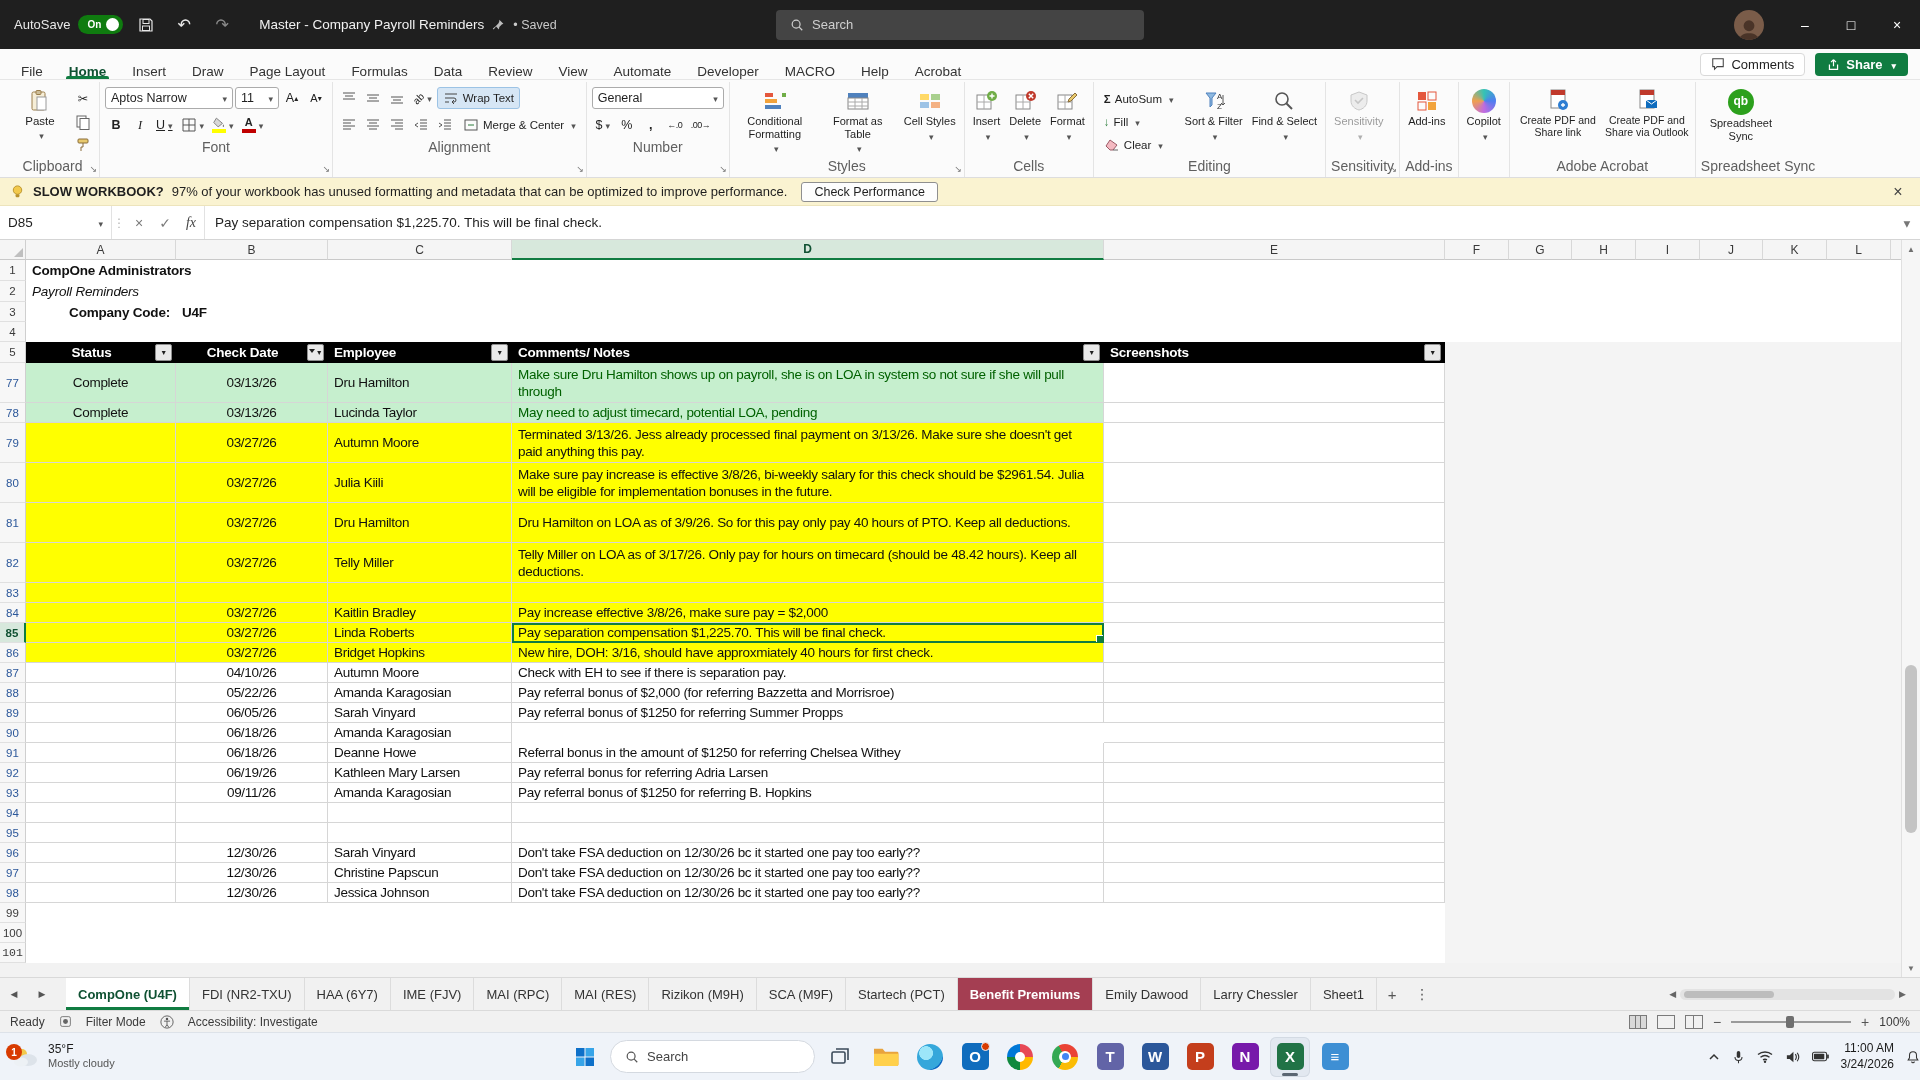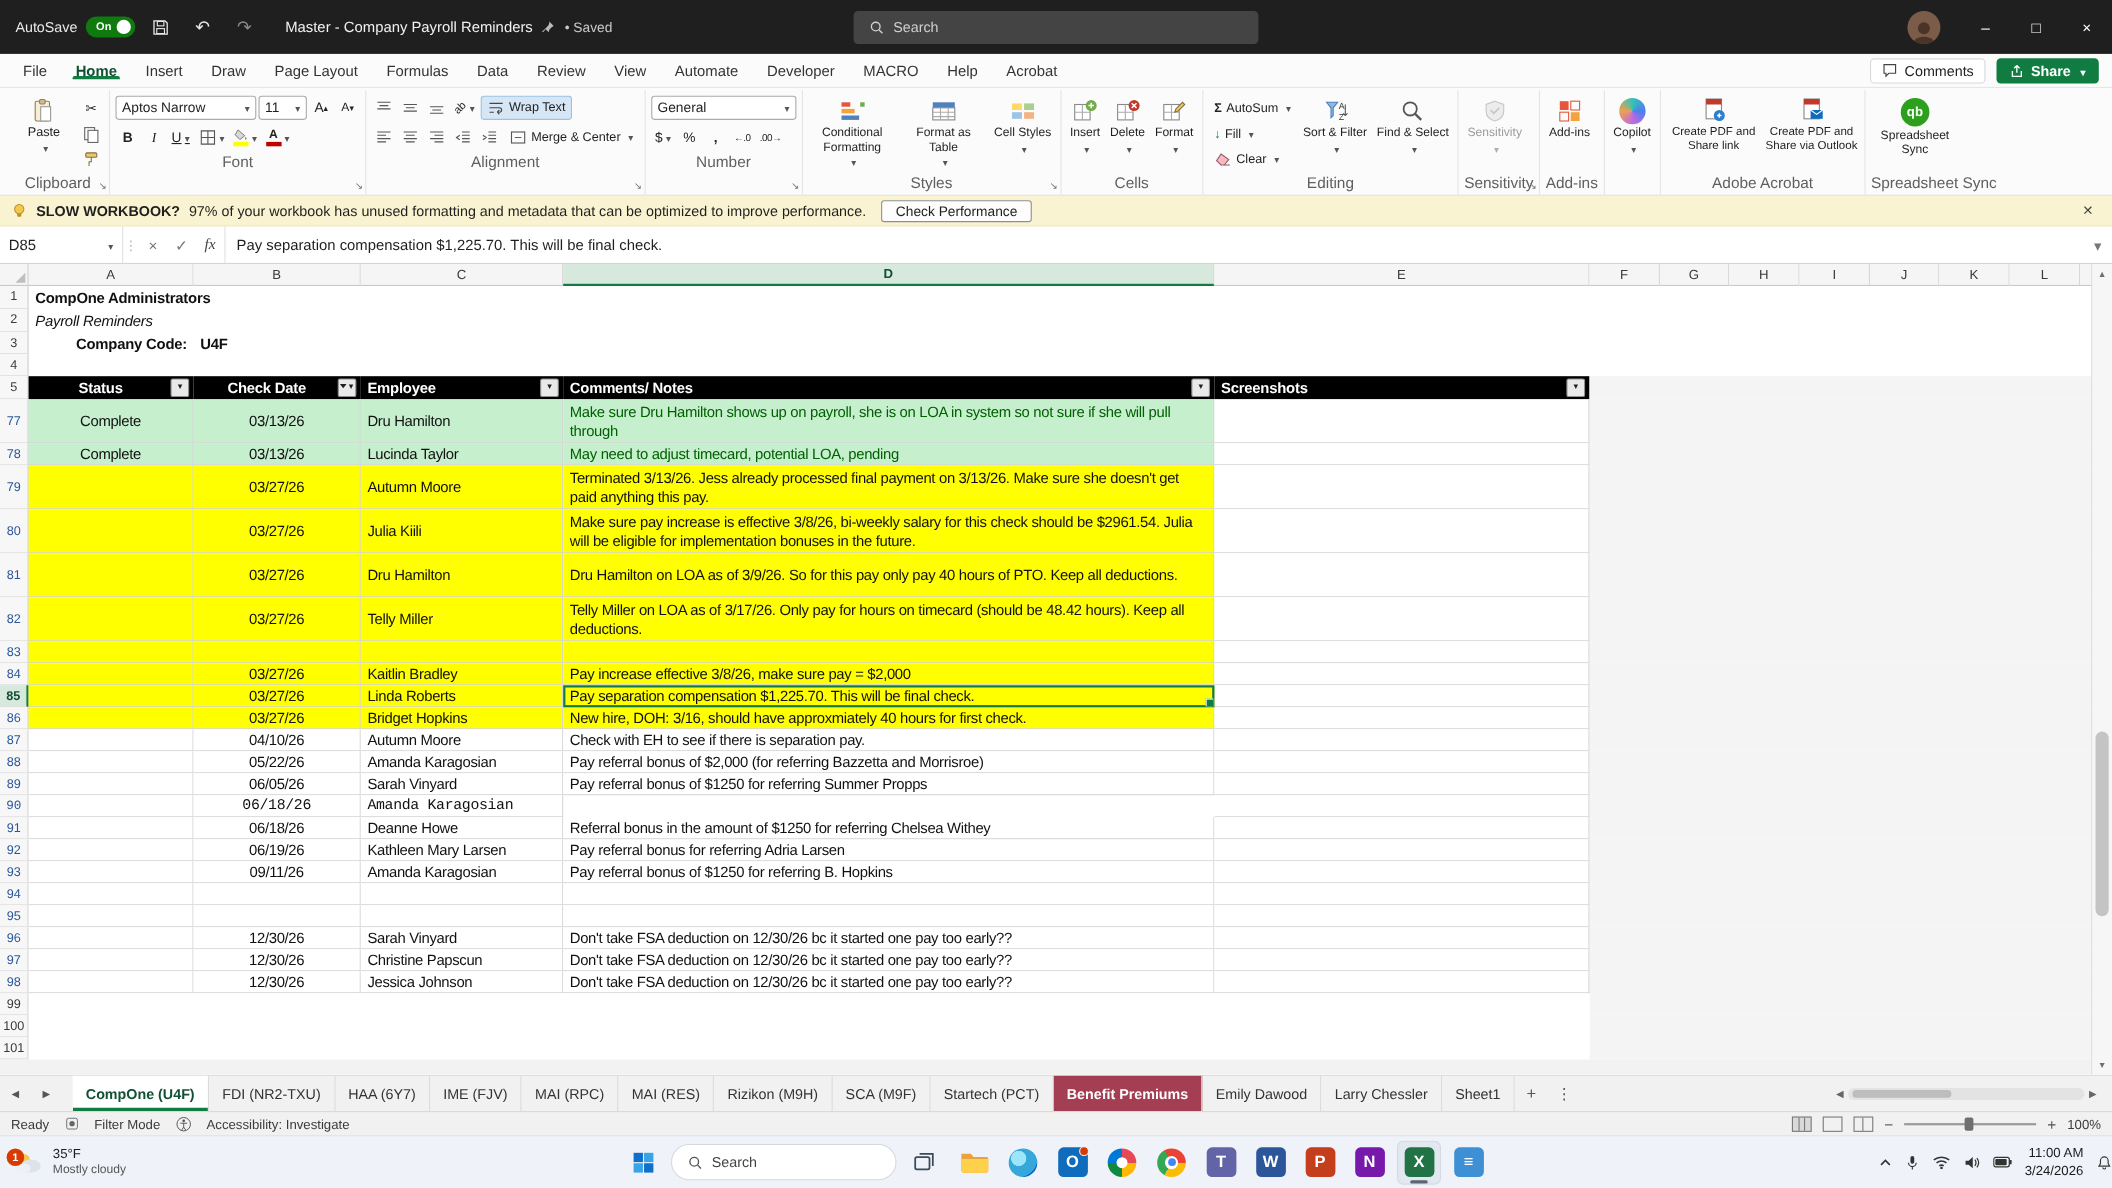--- a/index.html
+++ b/index.html
@@ -19,21 +19,21 @@
   .tbtn.dim { color:#8a8a8a; }
   .tb-title { display:flex; align-items:center; gap:8px; margin-left:22px; font-size:13.5px; color:#f1f1f1; }
   .saved { color:#c9c9c9; font-size:12.5px; }
   .tb-search { position:absolute; left:50%; transform:translateX(-50%); width:368px; height:30px; background:#444444; border-radius:4px; display:flex; align-items:center; gap:8px; padding-left:14px; color:#cfcfcf; font-size:13px; }
   .tb-right { margin-left:auto; display:flex; align-items:center; height:100%; }
   .avatar { width:30px; height:30px; border-radius:50%; overflow:hidden; margin-right:18px; background:#7a5c49; display:flex; align-items:flex-end; justify-content:center; }
   .wbtnctl { width:46px; height:100%; display:flex; align-items:center; justify-content:center; font-size:14px; color:#fff; }
 
   
   .mtabs { height:31px; background:#fbfbfb; display:flex; align-items:stretch; border-bottom:1px solid #E6E6E6; flex:none; }
-  .rtabs { display:flex; align-items:center; padding-left:8px; }
+  .rtabs { display:flex; align-items:flex-end; padding-left:8px; }
   .rtab { padding:0 13px; display:flex; align-items:center; font-size:13.5px; color:#333; position:relative; cursor:default; }
   .rtab.on { font-weight:700; color:#0F5132; }
   .rtab.on::after { content:""; position:absolute; left:10px; right:10px; bottom:0; height:3px; background:#107C41; border-radius:2px 2px 0 0; }
   .mtabs-right { margin-left:auto; display:flex; align-items:center; gap:10px; padding-right:12px; }
   .cbtn { display:flex; align-items:center; gap:6px; font-size:13px; color:#222; border:1px solid #d9d9d9; background:#fff; border-radius:4px; padding:3px 10px; }
   .shbtn { display:flex; align-items:center; gap:6px; font-size:13px; color:#fff; background:#107C41; border-radius:4px; padding:4px 12px; font-weight:600; }
 
   
   .ribbon { height:98px; background:#fbfbfb; border-bottom:1px solid #DDD; display:flex; padding:2px 2px 0 6px; flex:none; overflow:hidden; }
   .rgroup { display:flex; flex-direction:column; border-right:1px solid #E4E4E4; padding:3px 5px 0; position:relative; flex:none; }
@@ -828,21 +828,21 @@
         <div class="rn fblue">89</div>
         <div class="dcell cc" style="width: 150px;"></div>
         <div class="dcell cc" style="width: 152px;">06/05/26</div>
         <div class="dcell " style="width: 184px;">Sarah Vinyard</div>
         <div class="dcell " style="width: 592px;">
           <span>Pay referral bonus of $1250 for referring Summer Propps</span>
         </div>
         <div class="dcell " style="width: 341px;"></div>
         <div class="rowfill"></div>
       </div>
-      <div class="grow drow" style="height: 20px; font-family: Liberation Mono, monospace;">
+      <div class="grow drow" style="height: 20px;">
         <div class="rn fblue">90</div>
         <div class="dcell cc" style="width: 150px;"></div>
         <div class="dcell cc" style="width: 152px;">06/18/26</div>
         <div class="dcell " style="width: 184px;">Amanda Karagosian</div>
         <div class="dcell " style="width: 592px; margin-top: 40px;">
           <span>Pay referral bonus of $1,250 (for referring Neal)</span>
         </div>
         <div class="dcell " style="width: 341px;"></div>
         <div class="rowfill"></div>
       </div>
@@ -949,21 +949,21 @@
         <div class="rn">100</div>
         <div class="dcell cc" style="width: 150px;"></div>
         <div class="dcell cc" style="width: 152px;"></div>
         <div class="dcell " style="width: 184px;"></div>
         <div class="dcell " style="width: 592px;">
           <span></span>
         </div>
         <div class="dcell " style="width: 341px;"></div>
         <div class="rowfill"></div>
       </div>
-      <div class="grow drow nb2" style="height: 20px;">
+      <div class="grow drow nb2" style="height: 20px; font-family: Liberation Mono, monospace;">
         <div class="rn">101</div>
         <div class="dcell cc" style="width: 150px;"></div>
         <div class="dcell cc" style="width: 152px;"></div>
         <div class="dcell " style="width: 184px;"></div>
         <div class="dcell " style="width: 592px;">
           <span></span>
         </div>
         <div class="dcell " style="width: 341px;"></div>
         <div class="rowfill"></div>
       </div>

